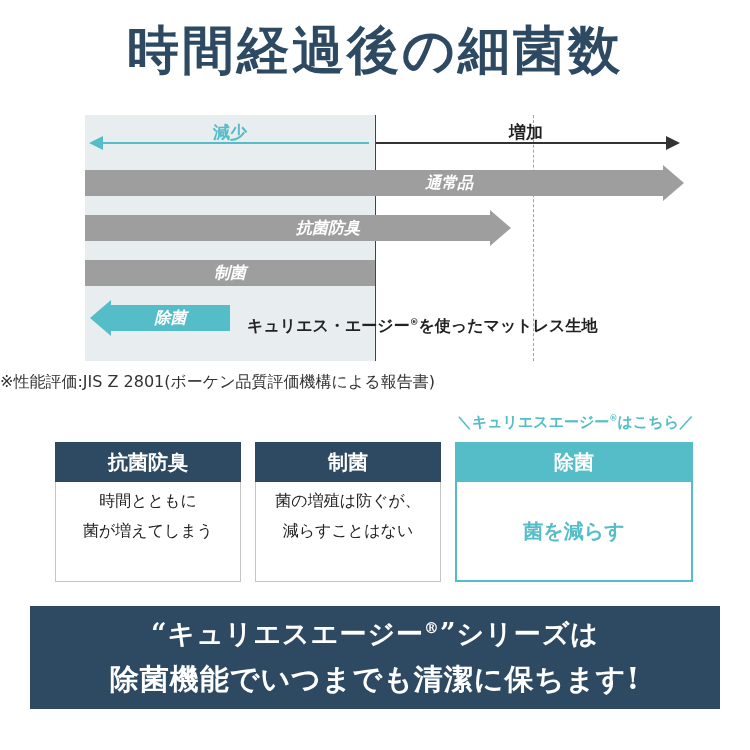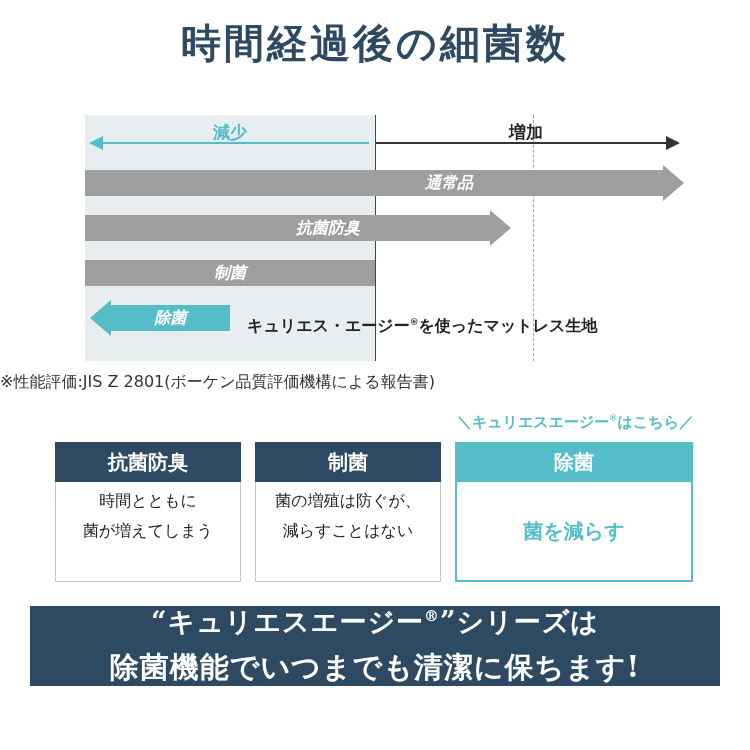--- a/index.html
+++ b/index.html
@@ -9,21 +9,21 @@
     font-family: "DejaVu Sans", "Liberation Sans", sans-serif;
     overflow: hidden;
   }
   .page { position: relative; width: 750px; height: 750px; background:#fff; }
 
   
   .title {
     position: absolute; top: 16px; left: 0; width: 100%;
     margin: 0; text-align: center;
     font-family: "DejaVu Serif", "Liberation Serif", serif;
-    font-size: 40px; font-weight: bold; letter-spacing: 3px;
+    font-size: 52px; font-weight: bold; letter-spacing: 3px;
     color: #2e4a63;
   }
 
   
   .diagram { position: absolute; left: 85px; top: 115px; width: 605px; height: 246px; }
   .shade   { position: absolute; left: 0; top: 0; width: 290px; height: 246px; background: #e8edf0; }
   .divider { position: absolute; left: 290px; top: 0; width: 0; height: 246px; border-left: 1px solid #444; }
   .dashed  { position: absolute; left: 448px; top: 0; width: 0; height: 246px; border-left: 1px dashed #9aa5ab; }
 
   .axis-label { position: absolute; top: 6px; font-size: 17px; font-weight: bold; text-align: center; }
@@ -103,21 +103,21 @@
     padding-top: 4px; line-height: 1.85;
   }
   .card-3 .card-body {
     border: 2px solid #54bdc7; border-top: none;
     display: flex; align-items: center; justify-content: center;
     padding-top: 0; color: #54bdc7; font-weight: bold; font-size: 20px;
   }
 
   
   .banner {
-    position: absolute; left: 30px; top: 606px; width: 690px; height: 80px;
+    position: absolute; left: 30px; top: 606px; width: 690px; height: 103px;
     background: #2e4a63; color: #fff;
     display: flex; flex-direction: column; align-items: center; justify-content: center;
     font-family: "DejaVu Serif", "Liberation Serif", serif; font-weight: bold;
     letter-spacing: 1px;
   }
   .banner-line1 { font-size: 27px; margin-bottom: 8px; }
   .banner-line2 { font-size: 29px; }
 </style>
 </head>
 <body>

